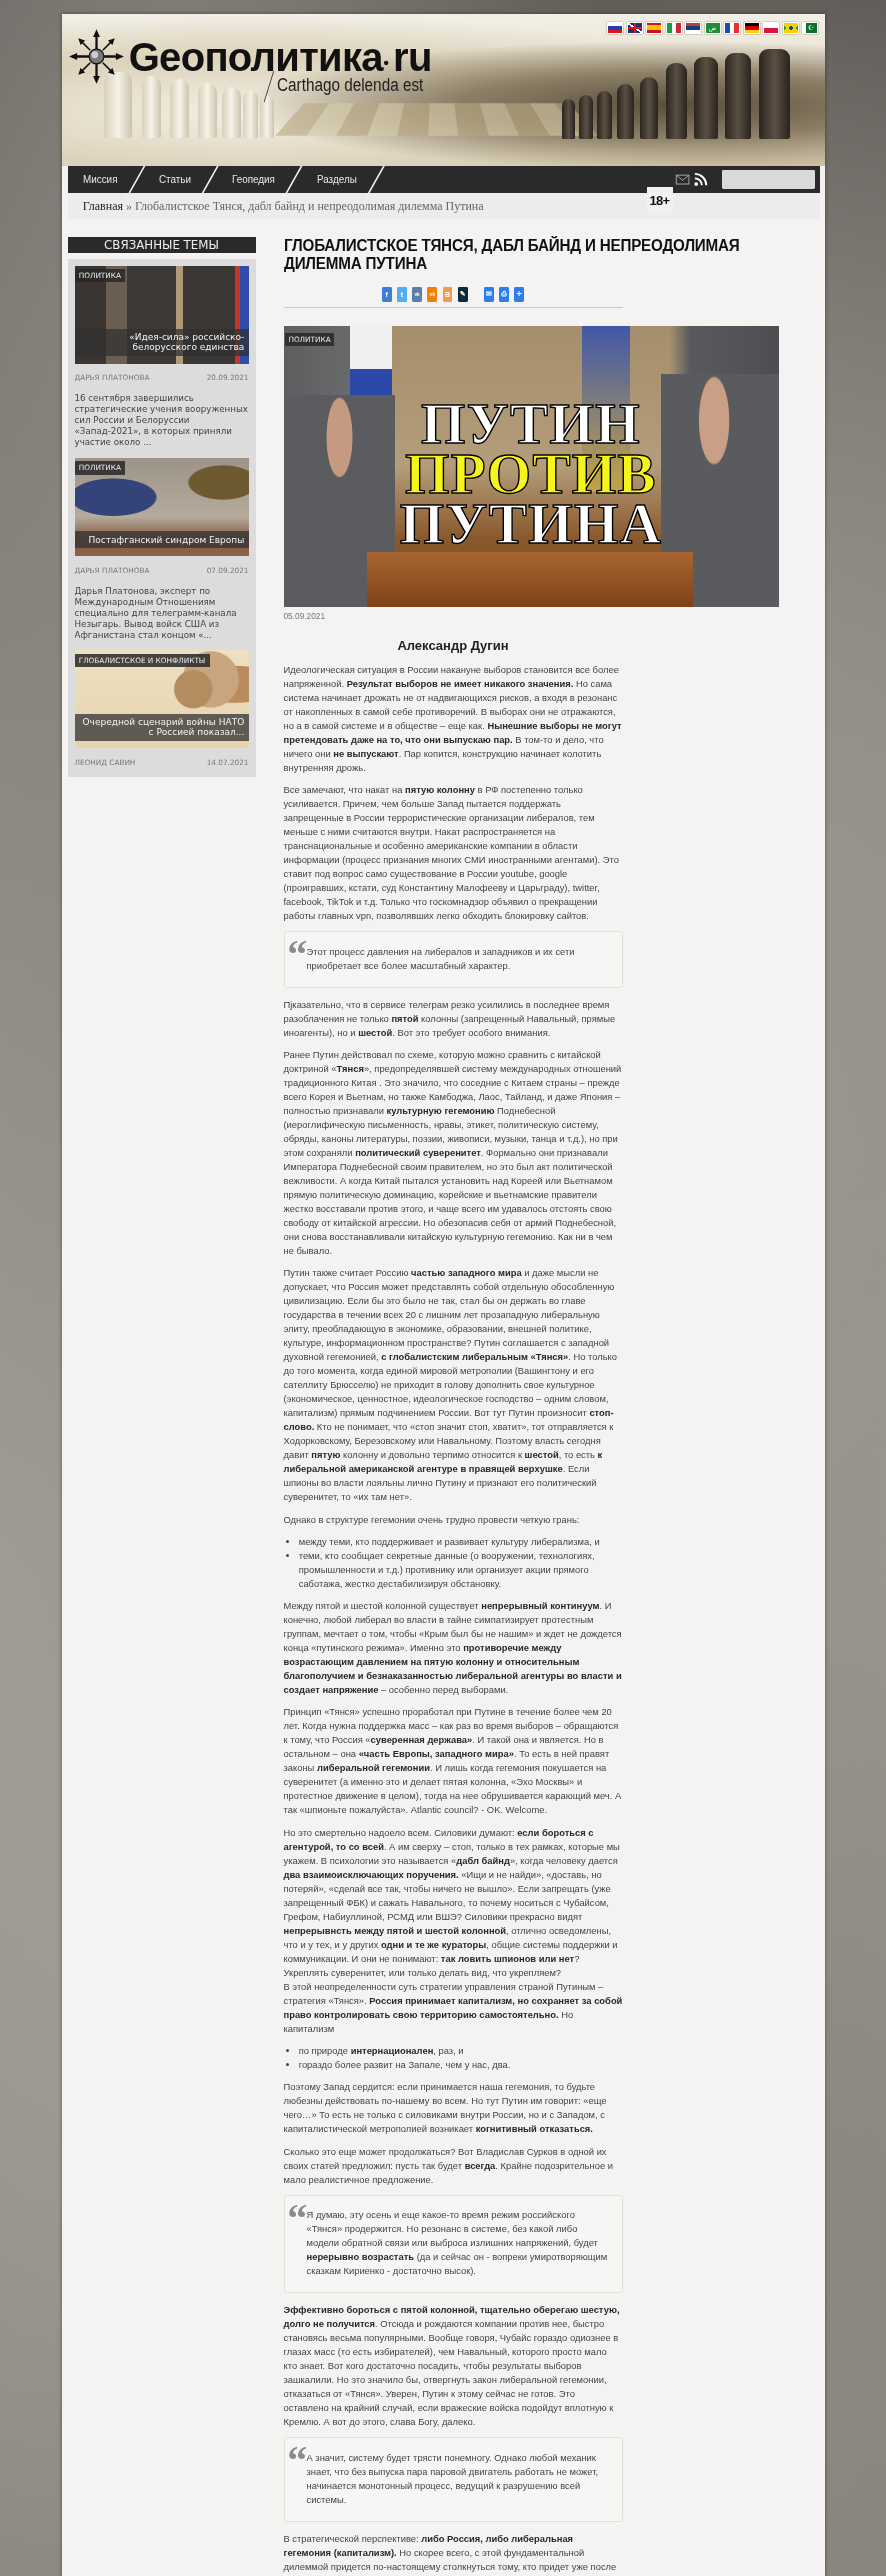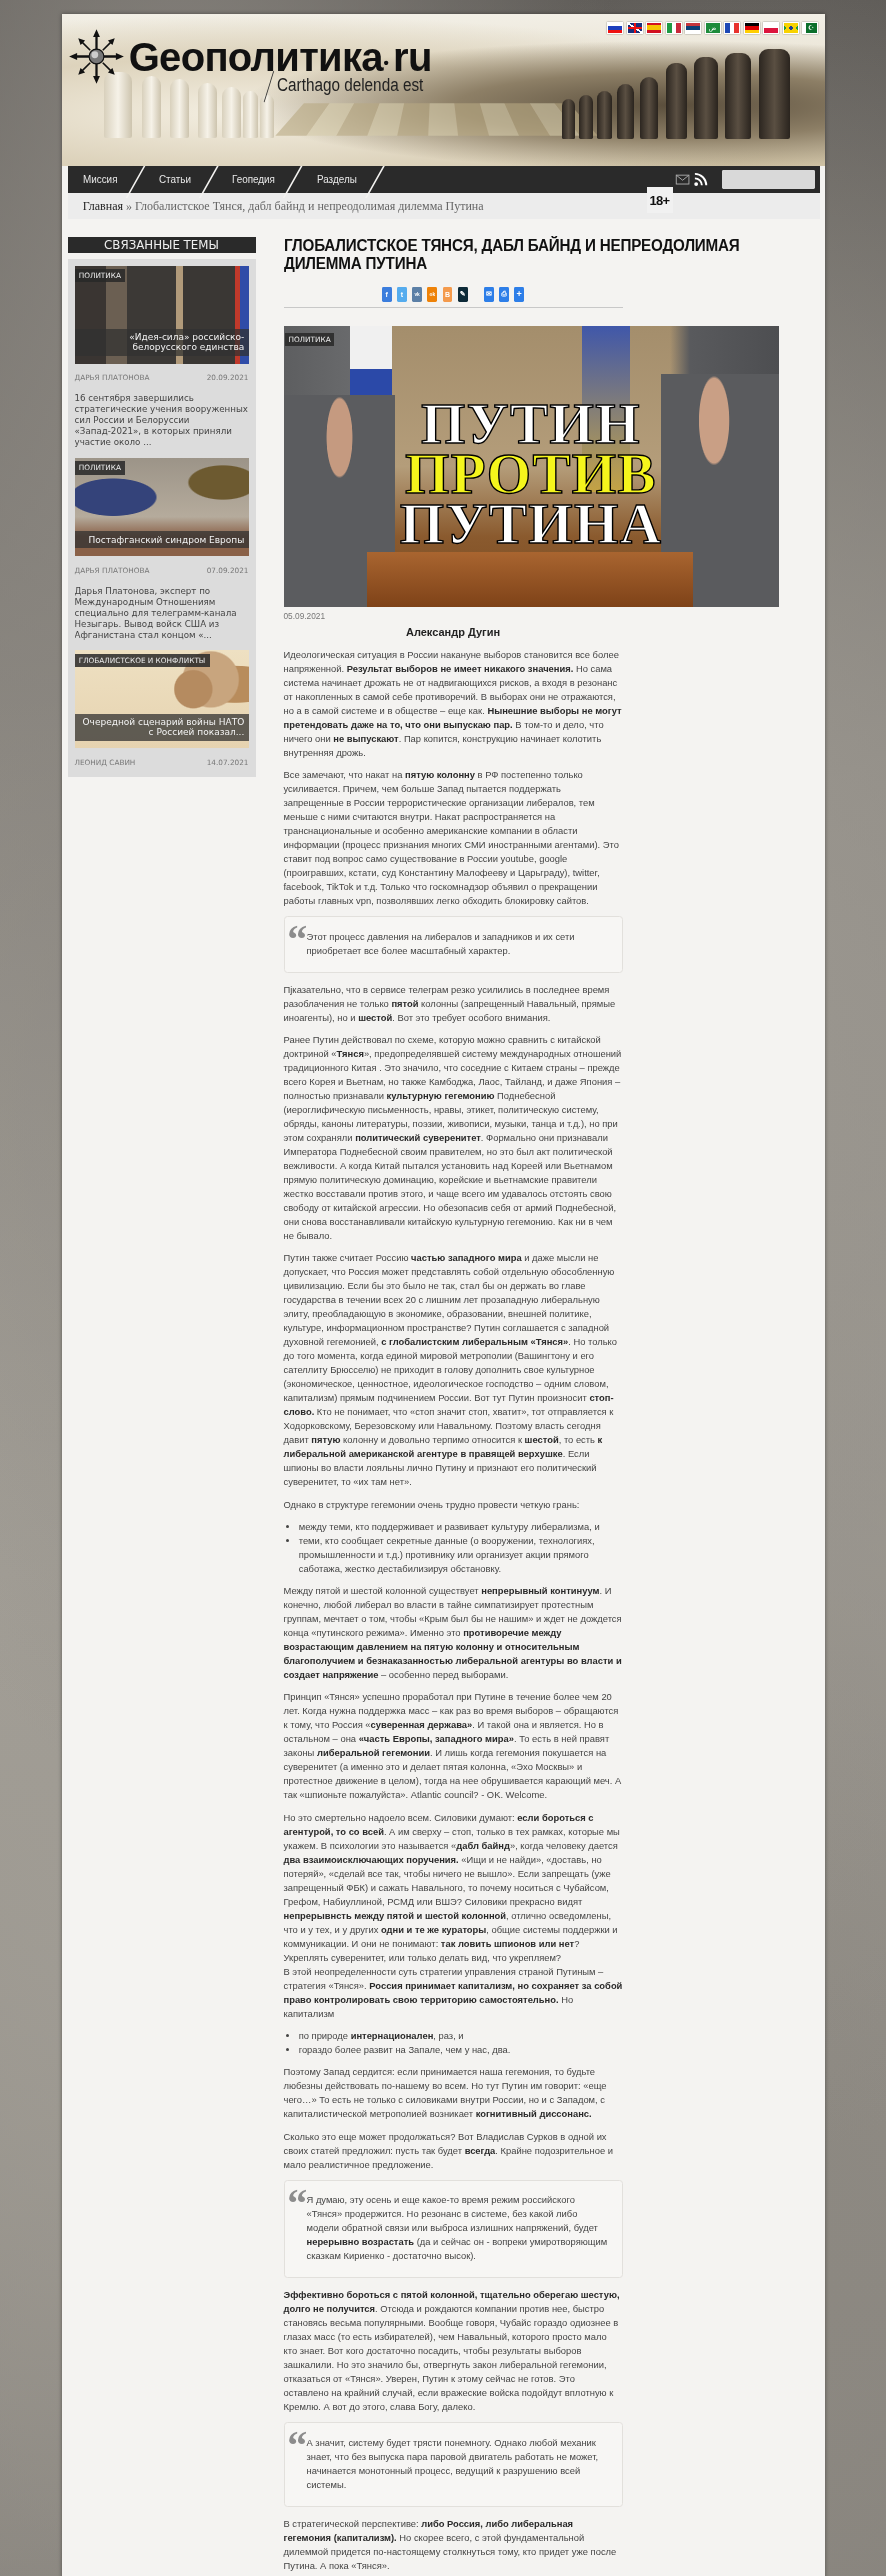--- a/index.html
+++ b/index.html
@@ -159,22 +159,22 @@
     font-family: "Liberation Serif", serif; font-weight: bold; font-size: 57px; line-height: 50px;
     color: #fff; -webkit-text-stroke: 1.4px #000; letter-spacing: 1.4px;
   }
   .hero-text .yellow { color: #f5f51c; }
   .hero-cat {
     position: absolute; left: 1.4px; top: 7px; background: rgba(40,40,40,.85); color: #eee;
     font-size: 7.3px; padding: 2.1px 3.5px;
   }
   .article-date { color: #777; font-size: 8.3px; margin-top: 4.2px; font-family: "Liberation Sans", sans-serif; }
   .author {
-    text-align: center; font-family: "Liberation Sans", sans-serif; font-weight: bold; font-size: 11px; color: #222;
-    margin-top: 5px; width: 339px; margin-left: 0;
+    text-align: center; font-family: "Liberation Sans", sans-serif; font-weight: bold; font-size: 13px; color: #222;
+    margin-top: 17px; width: 339px; margin-left: 0;
   }
   .body { width: 339px; margin-top: 9.7px; font-family: "Liberation Sans", sans-serif; font-size: 9.4px; line-height: 14px; color: #444; }
   .body p { margin-bottom: 8.3px; }
   .body b { color: #2a2a2a; }
   .body ul { margin: 0 0 8.3px 15.2px; }
   .body li { margin-bottom: 0; }
   .quote {
     border: 0.7px solid #e2e0dc; border-radius: 3.5px; background: #f7f6f4; padding: 12.5px 9.7px 14px 22px;
     margin: 0 0 9.7px 0; position: relative;
   }
@@ -374,21 +374,21 @@
         <p>Между пятой и шестой колонной существует <b>непрерывный континуум</b>. И конечно, любой либерал во власти в тайне симпатизирует протестным группам, мечтает о том, чтобы «Крым был бы не нашим» и ждет не дождется конца «путинского режима».  Именно это <b>противоречие между возрастающим давлением на пятую колонну и относительным благополучием и безнаказанностью либеральной агентуры во власти и создает напряжение</b> – особенно перед выборами.</p>
 
         <p>Принцип «Тянся» успешно проработал при Путине в течение более чем 20 лет. Когда нужна поддержка масс – как раз во время выборов – обращаются к  тому, что Россия «<b>суверенная держава»</b>. И такой она и является. Но в остальном – она <b>«часть Европы, западного мира»</b>. То есть в ней правят законы <b>либеральной гегемонии</b>. И лишь когда гегемония покушается на суверенитет (а именно это и делает пятая колонна, «Эхо Москвы» и протестное движение в целом), тогда на нее обрушивается карающий меч. А так «шпионьте пожалуйста». Atlantic council?  - OK. Welcome.</p>
 
         <p>Но это смертельно надоело всем. Силовики думают: <b>если бороться с агентурой, то со всей</b>. А им сверху – стоп, только в тех рамках, которые мы укажем. В психологии это называется «<b>дабл байнд</b>», когда человеку дается <b>два взаимоисключающих поручения.</b> «Ищи и не найди», «доставь, но потеряй», «сделай все так, чтобы ничего не вышло». Если запрещать (уже запрещенный ФБК) и сажать Навального, то почему носиться с Чубайсом, Грефом, Набиуллиной, РСМД или ВШЭ? Силовики прекрасно видят <b>непрерывнсть между пятой и шестой колонной</b>, отлично осведомлены, что и  у тех, и у других <b>одни и те же кураторы</b>, общие системы поддержки и коммуникации. И они не понимают: <b>так ловить шпионов или нет</b>? Укреплять суверенитет, или только делать вид, что укрепляем?<br>В этой неопределенности суть стратегии управления страной Путиным – стратегия «Тянся». <b>Россия принимает капитализм, но сохраняет за собой право контролировать свою территорию самостоятельно.</b> Но капитализм</p>
         <ul>
           <li>по природе <b>интернационален</b>, раз, и</li>
           <li>гораздо более развит на Запале, чем у нас, два.</li>
         </ul>
 
-        <p>Поэтому Запад сердится: если принимается наша гегемония, то будьте любезны действовать по-нашему во всем. Но тут Путин им говорит: «еще чего…» То есть не только с силовиками внутри России, но и с Западом, с капиталистической метрополией возникает <b>когнитивный диссонанс.</b></p>
+        <p>Поэтому Запад сердится: если принимается наша гегемония, то будьте любезны действовать по-нашему во всем. Но тут Путин им говорит: «еще чего…» То есть не только с силовиками внутри России, но и с Западом, с капиталистической метрополией возникает <b>когнитивный отказаться.</b></p>
 
         <p>Сколько это еще может продолжаться? Вот Владислав Сурков в одной их своих статей предложил: пусть так будет <b>всегда</b>. Крайне подозрительное и мало реалистичное предложение.</p>
 
         <div class="quote">
           <span class="quote-icon">“</span>
           Я думаю, эту осень и еще какое-то время режим российского «Тянся» продержится. Но резонанс в системе, без какой либо модели обратной связи или выброса излишних напряжений, будет <b>нерерывно возрастать</b> (да и сейчас он - вопреки умиротворяющим сказкам Кириенко - достаточно высок).
         </div>
 
         <p><b>Эффективно бороться с пятой колонной, тщательно оберегаю шестую, долго не получится</b>. Отсюда и рождаются компании против нее, быстро становясь весьма популярными. Вообще говоря, Чубайс гораздо одиознее в глазах масс (то есть избирателей), чем Навальный, которого просто мало кто знает. Вот кого достаточно посадить, чтобы результаты выборов зашкалили. Но это значило бы, отвергнуть закон либеральной гегемонии, отказаться от «Тянся». Уверен, Путин к этому сейчас не готов. Это оставлено на крайний случай, если вражеские войска подойдут вплотную к Кремлю. А вот до этого, слава Богу, далеко.</p>
 

